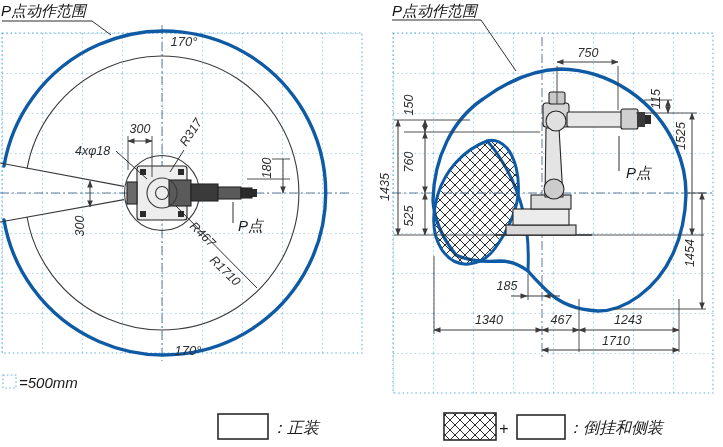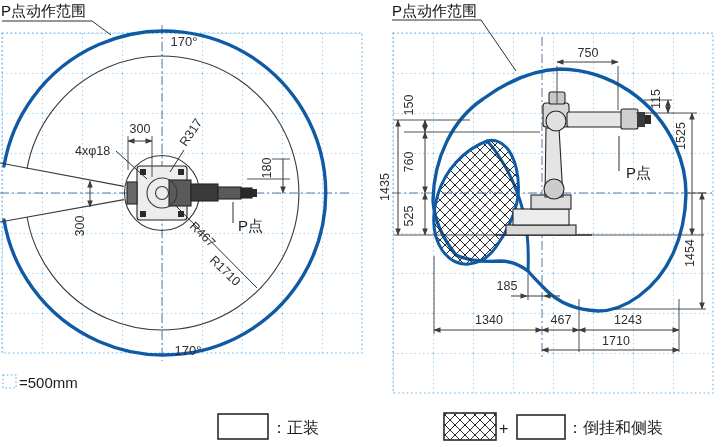--- a/index.html
+++ b/index.html
@@ -1,17 +1,17 @@
 <!DOCTYPE html>
 <html><head>
 <meta charset="utf-8">
 <style>
   html,body{margin:0;padding:0;background:#fff;}
   .stage{position:relative;width:723px;height:447px;background:#ffffff;overflow:hidden;
-         font-family:"Liberation Sans",sans-serif;}
+         font-family:"Liberation Sans",sans-serif;font-style:italic;}
   svg{display:block}
   .gridfill{fill:url(#gridL)}
   .gridborder{fill:none;stroke:#5fb0ea;stroke-width:1.1;stroke-dasharray:1.5 2.8}
   .cl{fill:none;stroke:#5a7a9b;stroke-width:1;stroke-dasharray:9 3 2 3}
   .blue{fill:none;stroke:#0f5aa4;stroke-width:3.4;stroke-linecap:round;stroke-linejoin:round}
   .blue2{fill:none;stroke:#0f5aa4;stroke-width:3;stroke-linecap:round}
   .thin{fill:none;stroke:#3a3a3a;stroke-width:1.1}
   .ext{fill:none;stroke:#3c3c3c;stroke-width:0.9}
   .dim{fill:none;stroke:#3c3c3c;stroke-width:1}
   .lead{fill:none;stroke:#2f2f2f;stroke-width:1}

